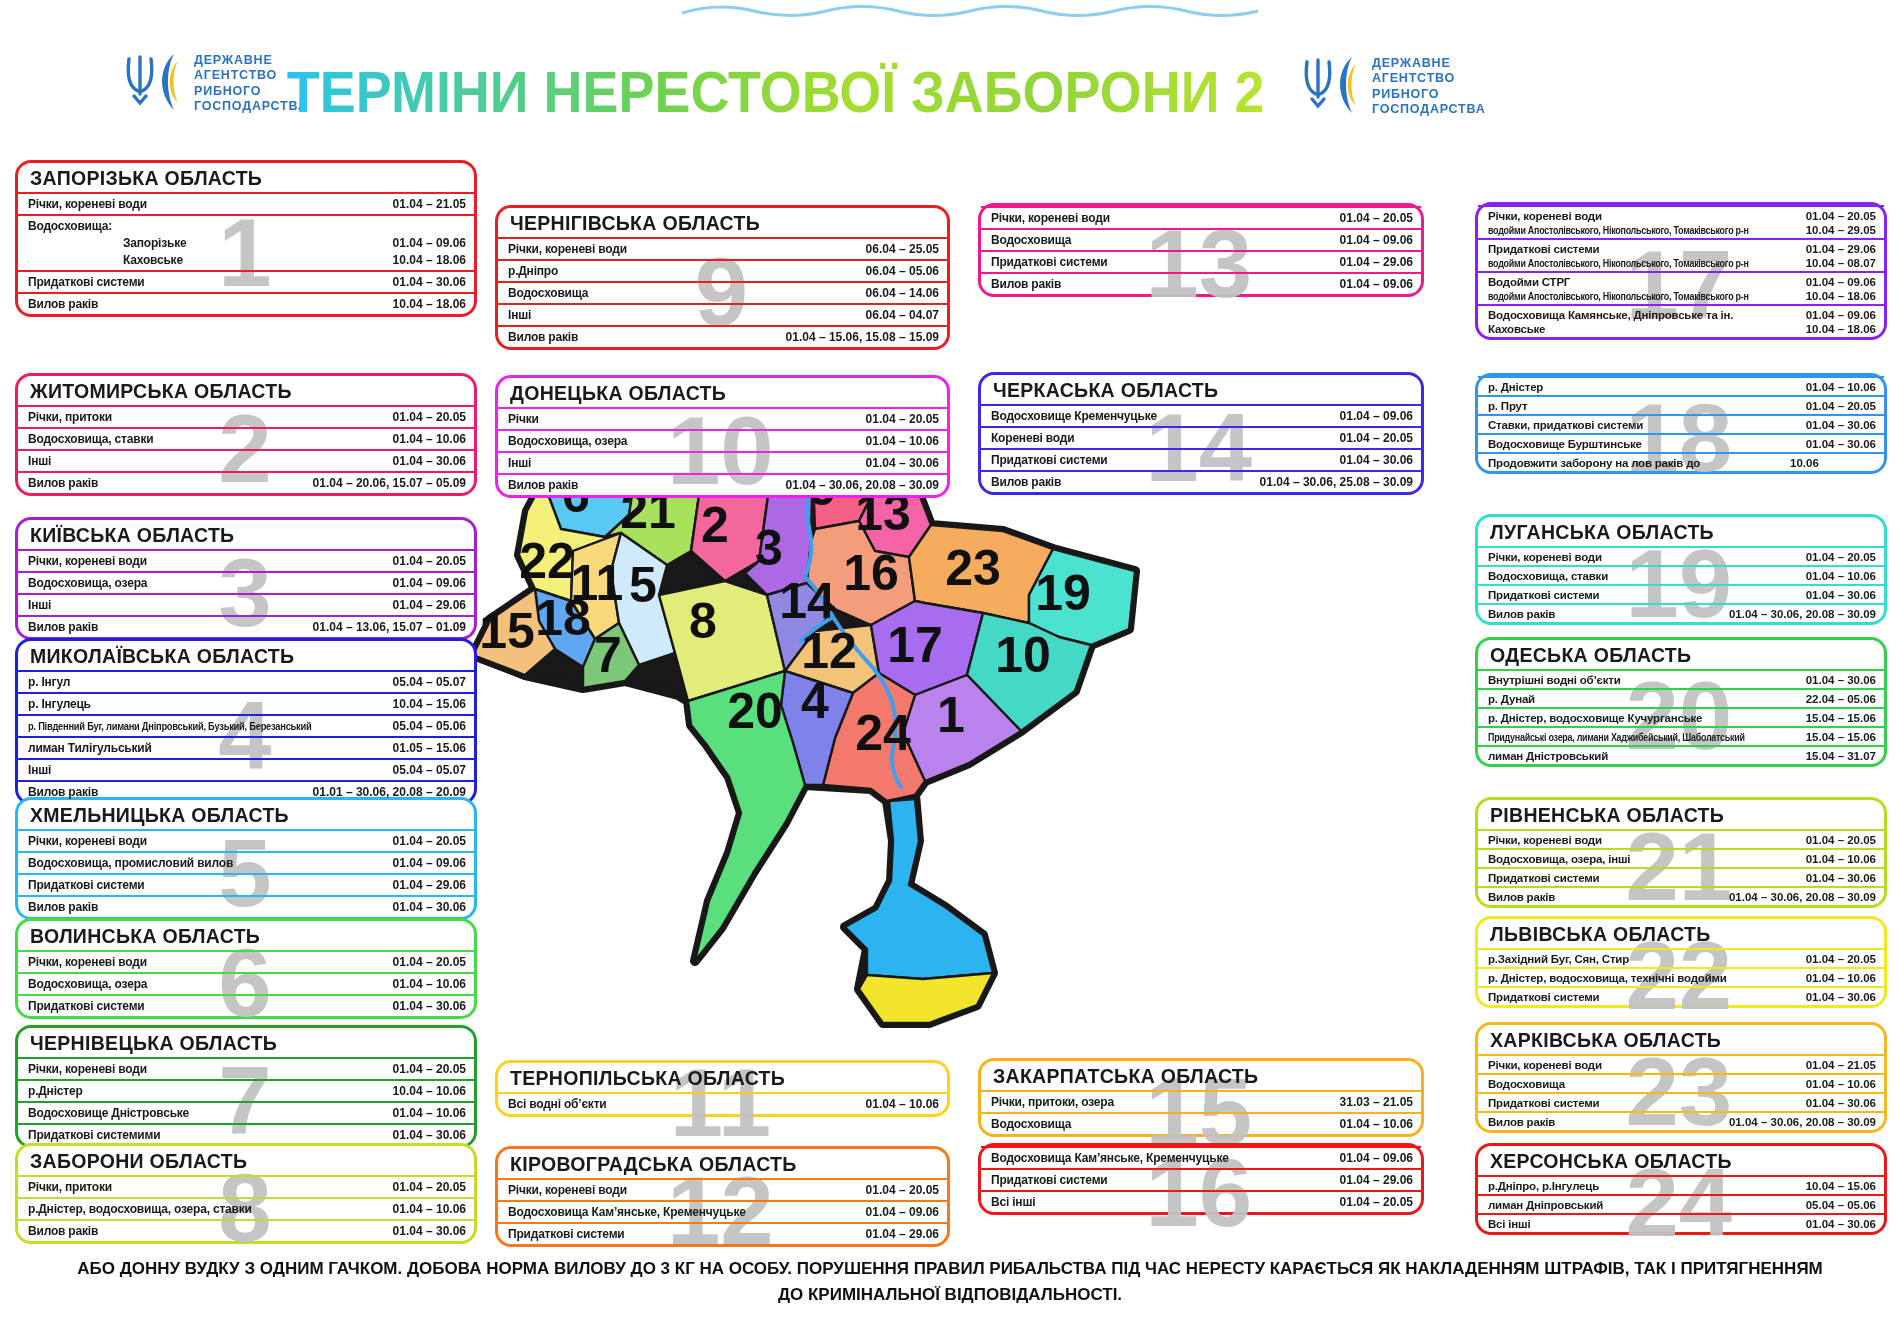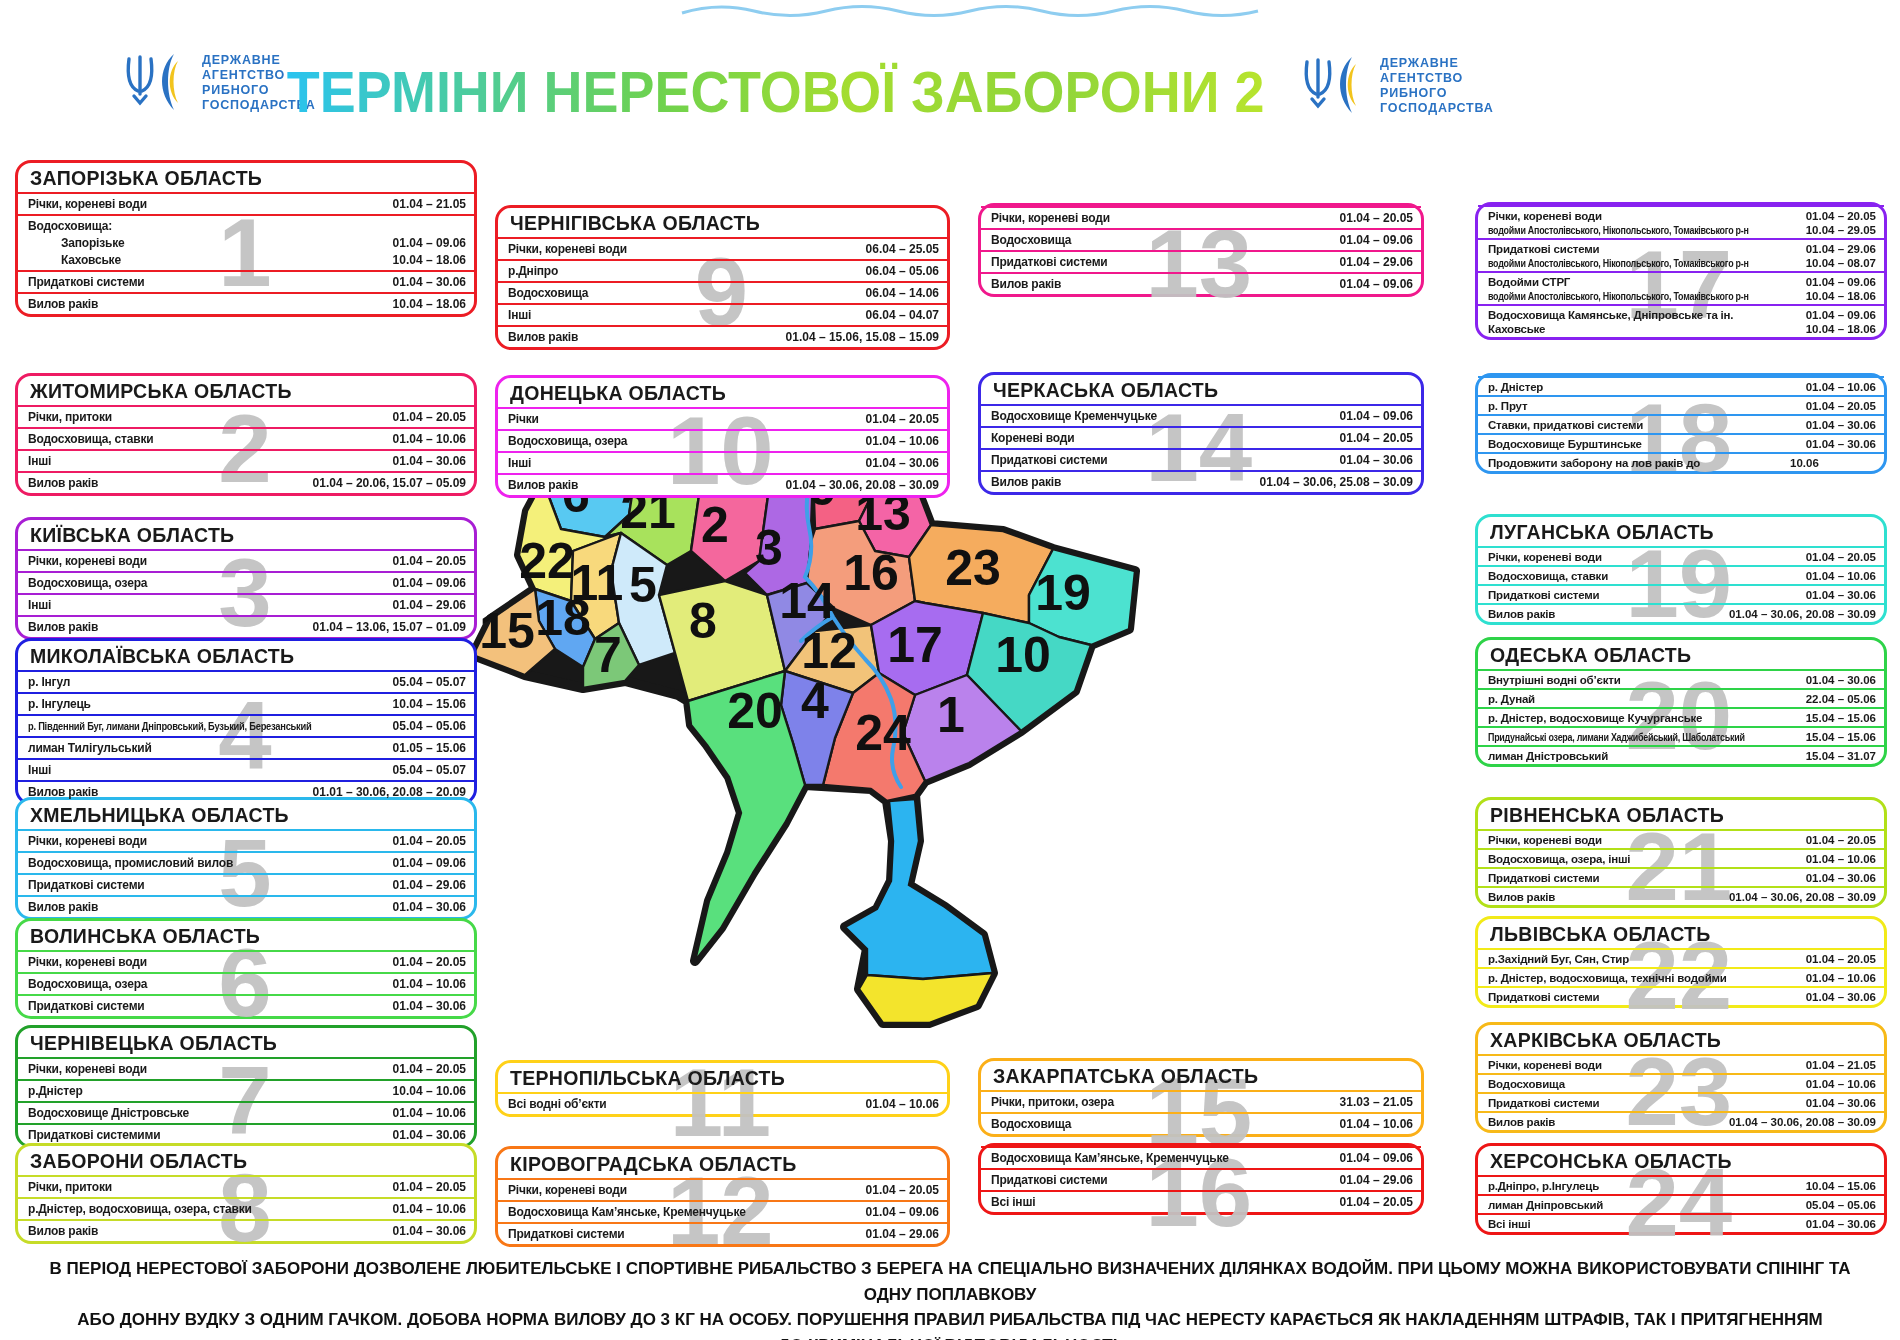--- a/index.html
+++ b/index.html
@@ -1,35 +1,35 @@
 <!DOCTYPE html>
 <html lang="uk"><head>
 <meta charset="utf-8">
 <style>
   html,body{margin:0;padding:0;background:#fff;}
   #board{position:relative;width:1900px;height:1340px;background:#ffffff;overflow:hidden;
          font-family:"Liberation Sans",sans-serif;color:#1a1a1a;}
   
-  .logo{position:absolute;display:flex;align-items:center;gap:18px;}
+  .logo{position:absolute;display:flex;align-items:flex-end;gap:10px;}
   .logo-text{display:flex;flex-direction:column;font-weight:bold;font-size:12.5px;
              letter-spacing:.8px;color:#2a72c3;line-height:1.22;}
   .title{position:absolute;left:250px;top:58px;width:1050px;text-align:center;
          font-weight:bold;font-size:58px;letter-spacing:0;transform:scaleX(.93);
          background:linear-gradient(90deg,#2ac3f0 0%,#47cba8 16%,#6ed24e 38%,#a5dd30 58%,#8fd53a 78%,#b7e42e 100%);
          -webkit-background-clip:text;background-clip:text;color:transparent;white-space:nowrap;}
   .topwave{position:absolute;left:680px;top:0;}
   
   .card{position:absolute;border:3.5px solid #000;border-radius:16px;background:#fff;box-sizing:border-box;}
   .card .wm{position:absolute;left:50%;top:calc(50% + 14px);transform:translate(-52%,-50%);
             font-size:96px;font-weight:bold;color:#c2c2c2;opacity:.95;line-height:1;z-index:0;}
   .card-title{position:relative;z-index:1;font-weight:bold;font-size:19.5px;padding:4px 12px 2px;letter-spacing:.3px;}
   .sep{position:relative;z-index:1;height:2px;width:100%;}
   .rowblock{position:relative;z-index:1;padding:1.5px 0;}
   .row{display:flex;justify-content:space-between;align-items:baseline;padding:1.5px 8px 1.5px 10px;}
-  .row.indent{padding-left:43px;}
+  .row.indent{padding-left:105px;}
   .lbl{font-weight:bold;font-size:12px;letter-spacing:-.2px;white-space:nowrap;}
   .lbl.long{font-size:11px;letter-spacing:-.3px;display:inline-block;transform:scaleX(.85);transform-origin:left center;}
   .dates{font-weight:bold;font-size:12px;white-space:nowrap;text-align:right;padding-left:8px;}
   .dates.dleft{min-width:86px;text-align:left;}
   .card.narrow .lbl{font-size:11.5px;}
   .card.narrow .lbl.long{font-size:10.5px;}
   .card.narrow .dates{font-size:11.5px;}
   .card.narrow .row{padding-top:1px;padding-bottom:1px;}
   
   #map-wrap{position:absolute;left:463px;top:433px;width:690px;height:606px;}
@@ -138,21 +138,20 @@
         <text x="452" y="229" text-anchor="middle" class="mapnum">17</text>
         <text x="560" y="239" text-anchor="middle" class="mapnum">10</text>
         <text x="488" y="299" text-anchor="middle" class="mapnum">1</text>
         <text x="420" y="317" text-anchor="middle" class="mapnum">24</text>
         <text x="352" y="285" text-anchor="middle" class="mapnum">4</text>
         <text x="292" y="295" text-anchor="middle" class="mapnum">20</text>
       </svg>
   </div>
 
   <div class="footer">
-    <div>В ПЕРІОД НЕРЕСТОВОЇ ЗАБОРОНИ ДОЗВОЛЕНЕ ЛЮБИТЕЛЬСЬКЕ І СПОРТИВНЕ РИБАЛЬСТВО З БЕРЕГА НА СПЕЦІАЛЬНО ВИЗНАЧЕНИХ ДІЛЯНКАХ ВОДОЙМ. ПРИ ЦЬОМУ МОЖНА ВИКОРИСТОВУВАТИ СПІНІНГ ТА ОДНУ ПОПЛАВКОВУ</div>
     <div>АБО ДОННУ ВУДКУ З ОДНИМ ГАЧКОМ. ДОБОВА НОРМА ВИЛОВУ ДО 3 КГ НА ОСОБУ. ПОРУШЕННЯ ПРАВИЛ РИБАЛЬСТВА ПІД ЧАС НЕРЕСТУ КАРАЄТЬСЯ ЯК НАКЛАДЕННЯМ ШТРАФІВ, ТАК І ПРИТЯГНЕННЯМ</div>
     <div>ДО КРИМІНАЛЬНОЇ ВІДПОВІДАЛЬНОСТІ.</div>
   </div>
 
 <div class="card" style="left: 15px; top: 160px; width: 462px; border-color: rgb(236, 28, 36);">
       <div class="wm">1</div>
       <div class="card-title">ЗАПОРІЗЬКА ОБЛАСТЬ</div>
       <div class="sep" style="background: rgb(236, 28, 36);"></div>
       <div class="rowblock">
         <div class="row">

